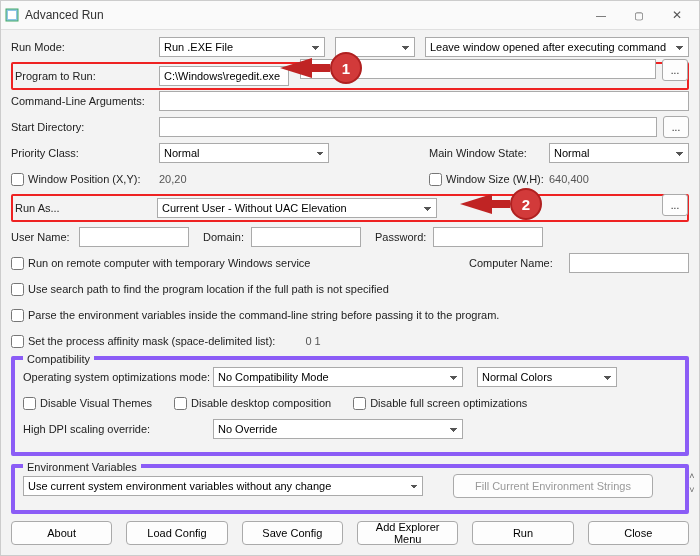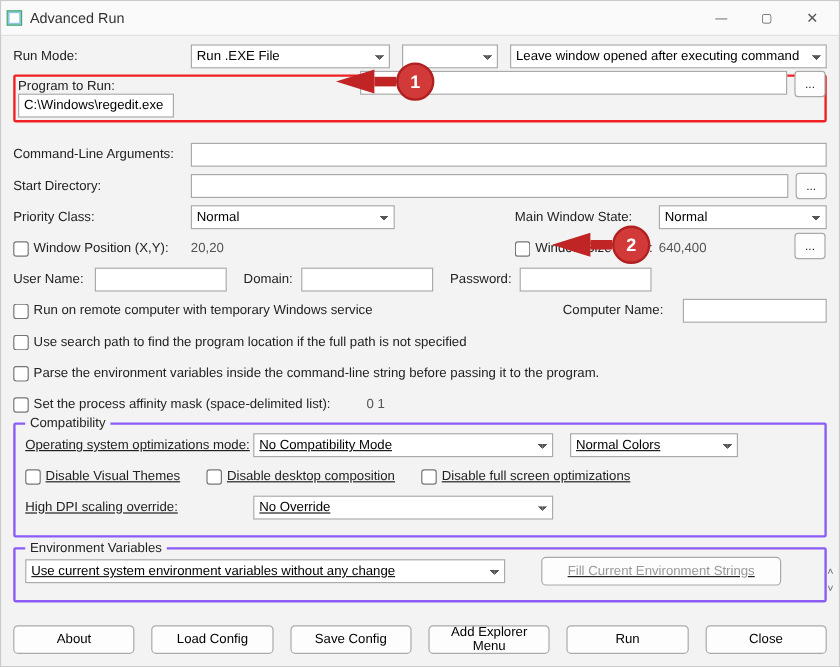--- a/index.html
+++ b/index.html
@@ -78,26 +78,25 @@
 .chk {
   display:flex;align-items:center;gap:4px;
 }
 .chk input { width:13px;height:13px;margin:0; }
 .hl-red {
   border:2px solid #e22; border-radius:2px;
   padding:2px;
   box-sizing: border-box;
 }
 .grp {
-  border:2px solid #8b5cf6;
+  border:4px solid #8b5cf6;
   border-radius:2px;
   padding: 6px 8px 8px 8px;
   margin-top:4px;
   position:relative;
-  text-decoration:underline;
 }
 .grp-title{
   position:absolute; top:-7px; left:8px;
   background:#f3f3f3; padding:0 4px; font-size:11px;
 }
 .bottom-bar{
   display:flex; gap:14px;
   padding: 6px 10px 10px 10px;
 }
 .bbtn{
@@ -161,21 +160,21 @@
 
     <div class="row">
       <span class="lbl">Run Mode:</span>
       <select class="sel" style="width:166px"><option>Run .EXE File</option></select>
       <span style="width:10px"></span>
       <select class="sel" style="width:80px"><option></option></select>
       <span style="width:10px"></span>
       <select class="sel" style="flex:1"><option>Leave window opened after executing command</option></select>
     </div>
 
-    <div class="hl-red" style="display:flex;margin-bottom:16px;flex-direction:column;">
+    <div class="hl-red" style="display:flex;align-items:center;margin-bottom:0;">
       <span class="lbl" style="width:144px">Program to Run:</span>
       <input class="txt" style="width: 130px; flex: 0 0 auto;" value="C:\Windows\regedit.exe">
     </div>
     <div style="position:absolute; left:300px; top:59px; right:44px;">
        <input class="txt" style="width: 100%;">
     </div>
     <div class="dots-btn" style="position:absolute;right:12px;top:59px">...</div>
 
     <div class="row">
       <span class="lbl">Command-Line Arguments:</span>
@@ -203,20 +202,24 @@
       </label>
       <span style="width:170px;color:#555">20,20</span>
       <span style="flex:1"></span>
       <label class="chk" style="width:120px">
         <input type="checkbox" style="">
           <span>Window Size (W,H):</span>
       </label>
       <span style="width:140px;color:#555">640,400</span>
     </div>
 
+    <div class="row hl-red" style="padding:2px">
+      <span class="lbl" style="width:142px">Run As...</span>
+      <select class="sel" style="width:280px"><option>Current User - Without UAC Elevation</option></select>
+    </div>
     <div class="dots-btn" style="position:absolute;right:12px;top:194px">...</div>
 
     <div class="row">
       <span style="width:68px">User Name:</span>
       <input class="txt" style="width: 110px; flex: 0 0 auto;">
       <span style="width:14px"></span>
       <span style="width:48px">Domain:</span>
       <input class="txt" style="width: 110px; flex: 0 0 auto;">
       <span style="width:14px"></span>
       <span style="width:58px">Password:</span>

